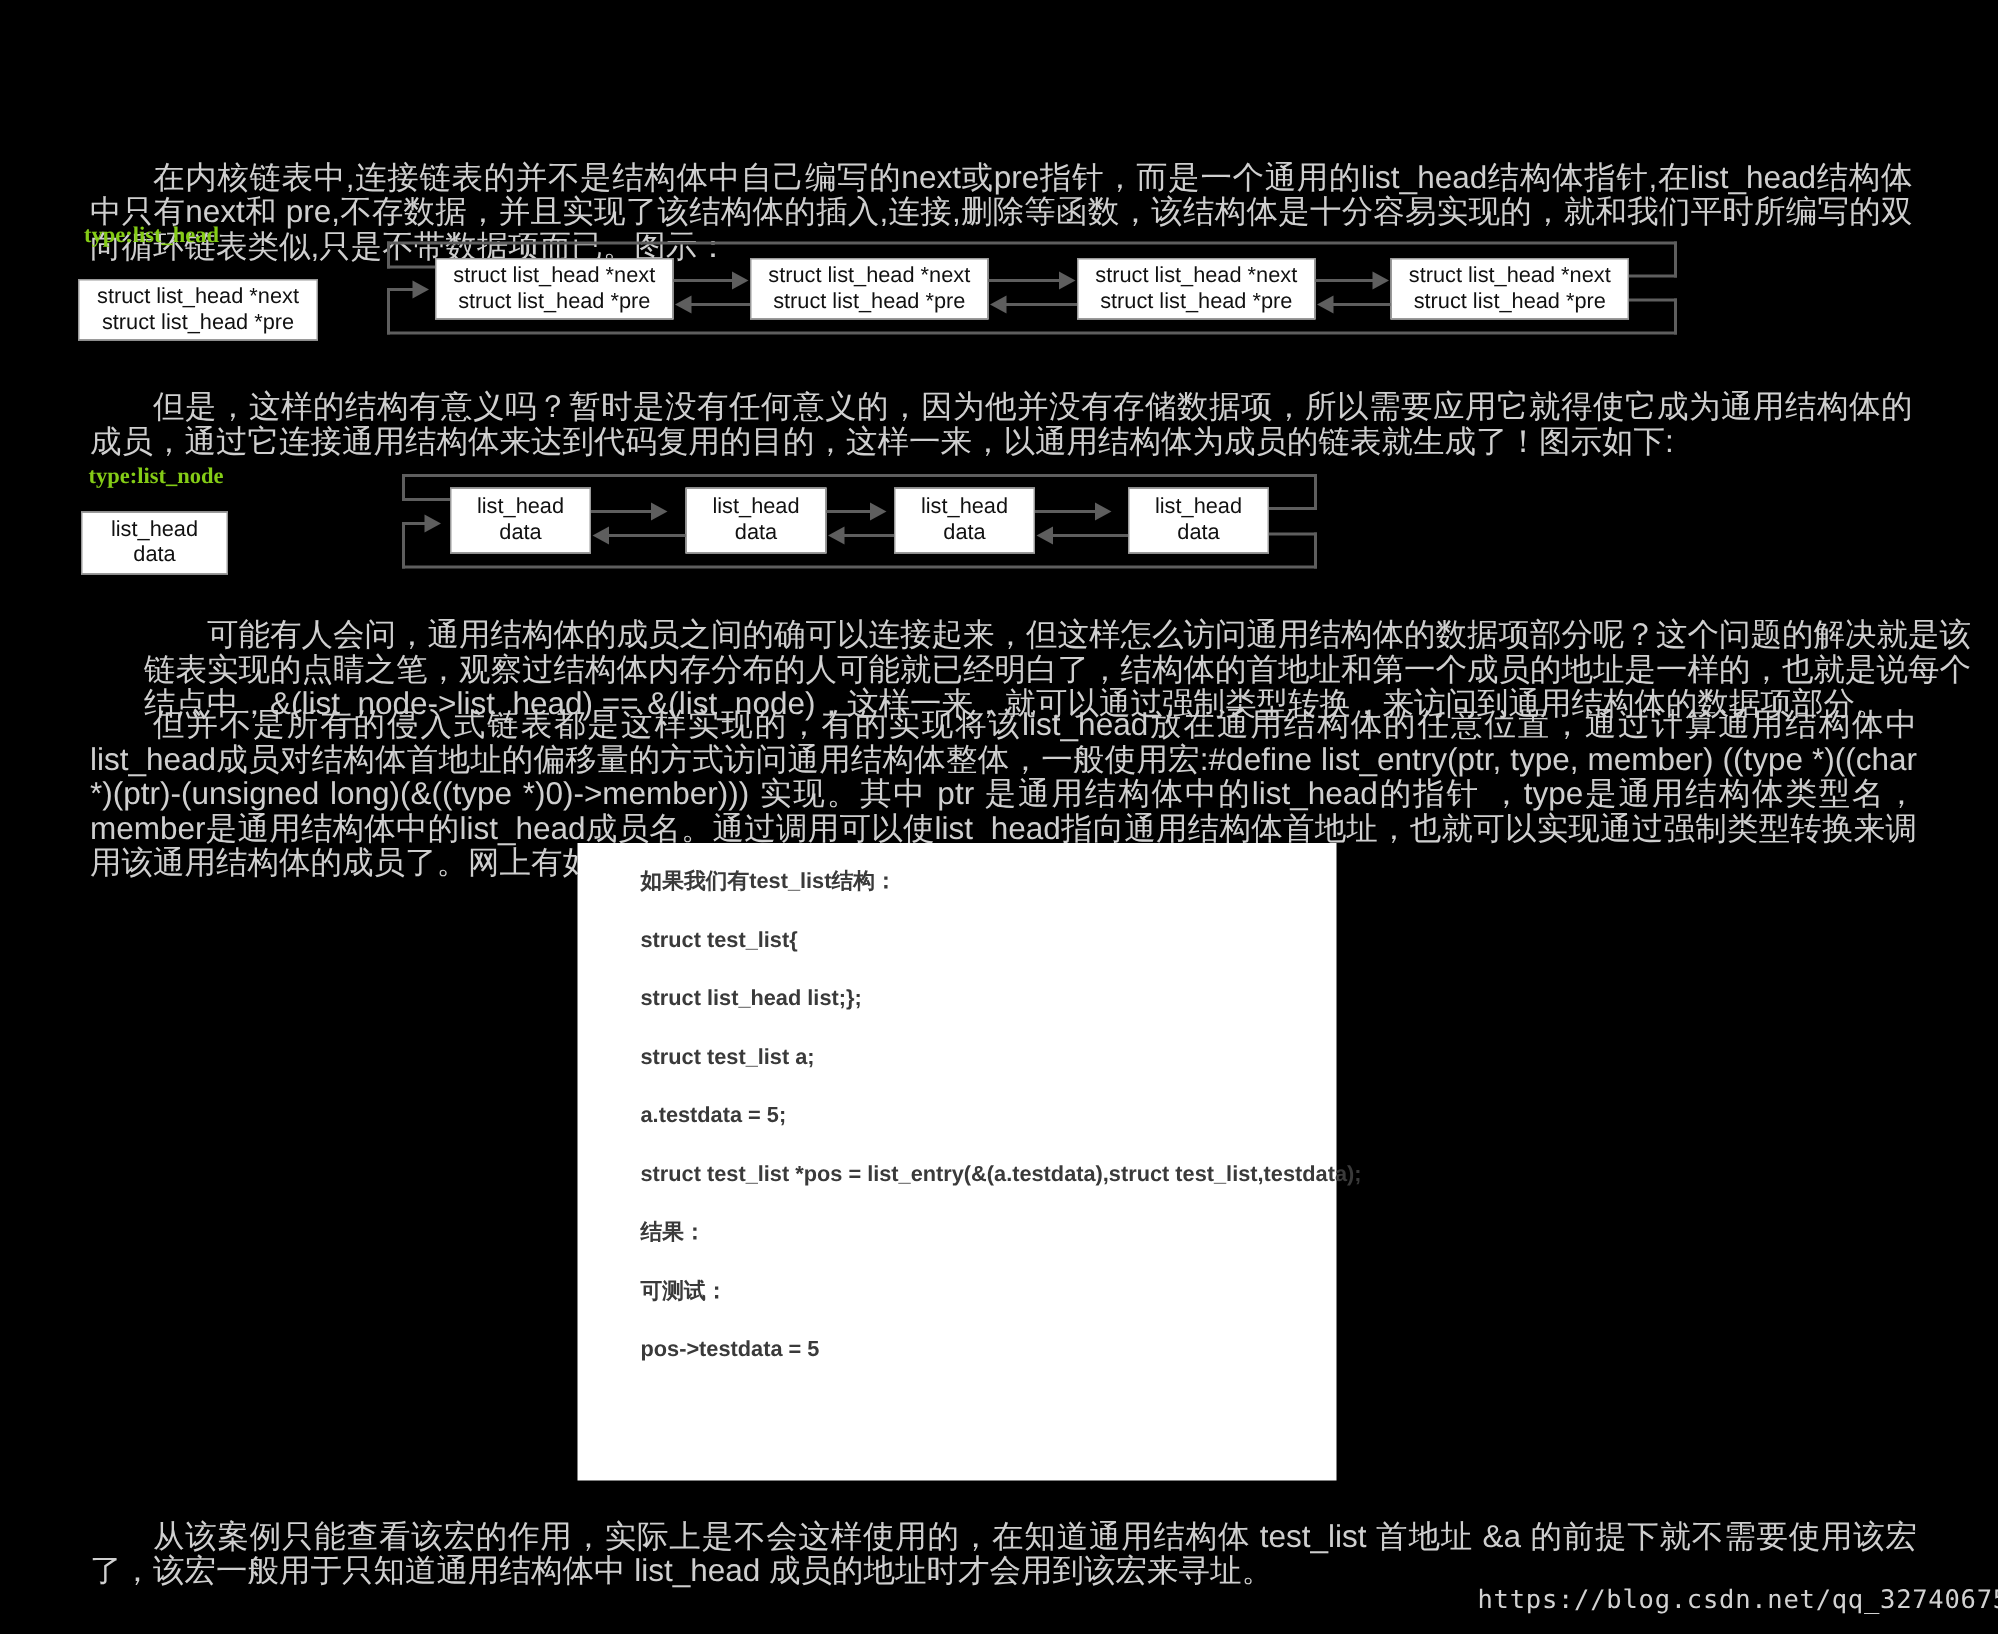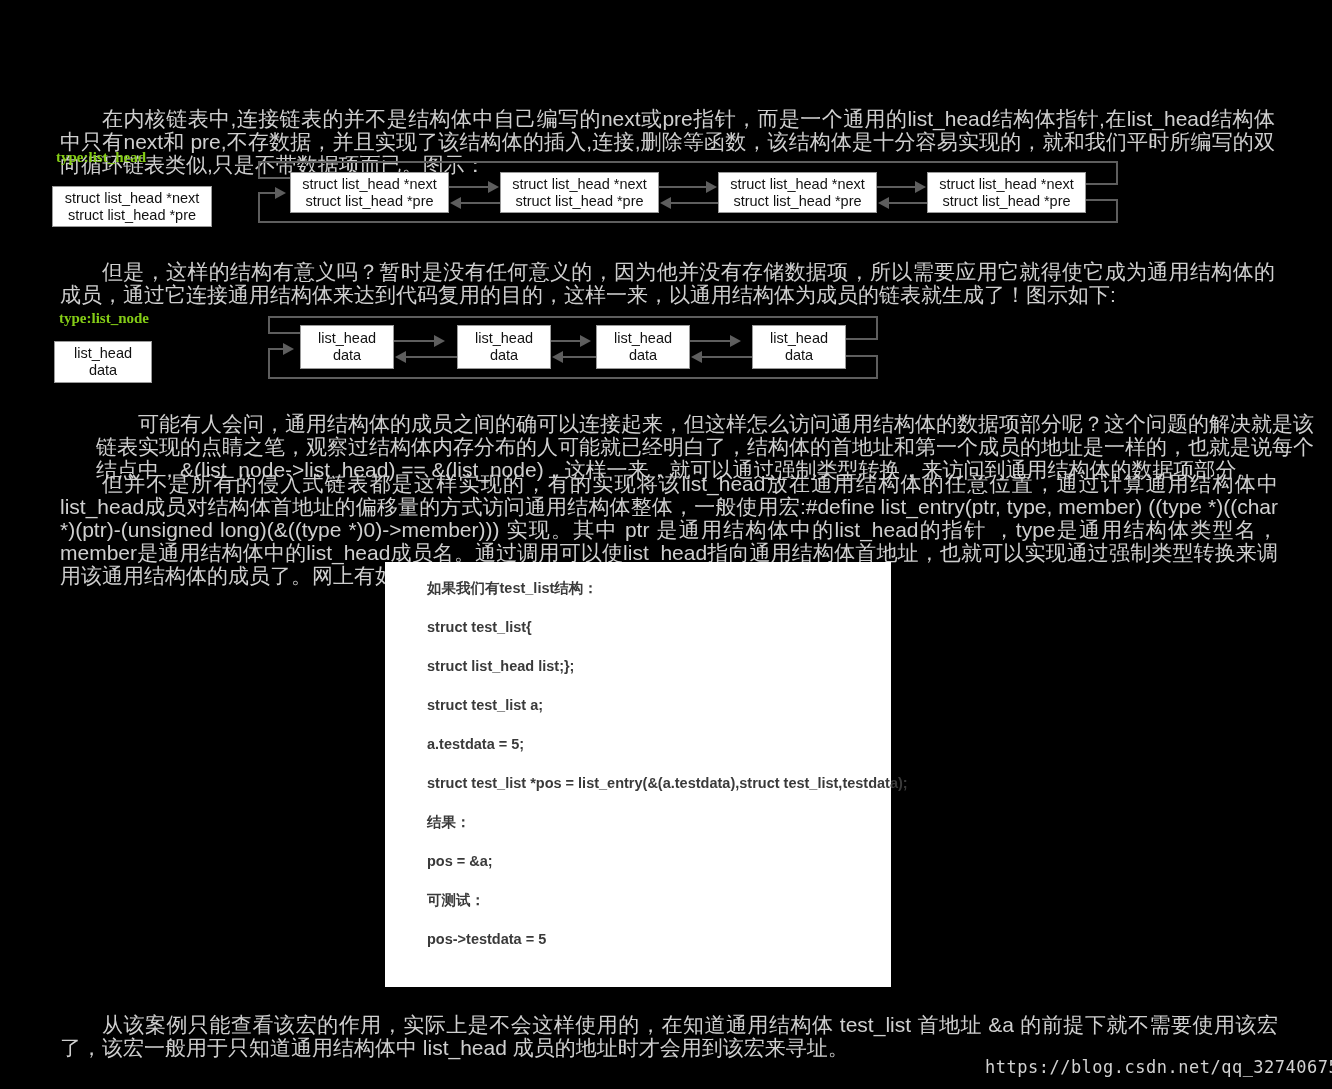--- a/index.html
+++ b/index.html
@@ -265,21 +265,20 @@
   </div>
 
   <div class="code-card" style="left:385px; top:562px; width:506px; height:425px;">
     <p class="cline">如果我们有test_list结构：</p>
     <p class="cline">struct test_list{</p>
     <p class="cline">struct list_head list;};</p>
     <p class="cline">struct test_list a;</p>
     <p class="cline">a.testdata = 5;</p>
     <p class="cline">struct test_list *pos = list_entry(&amp;(a.testdata),struct test_list,testdata);</p>
     <p class="cline">结果：</p>
-    <p class="cline">pos = &amp;a;</p>
     <p class="cline">可测试：</p>
     <p class="cline">pos-&gt;testdata = 5</p>
   </div>
 
   <div class="prose" style="left:60px; top:1013px; width:1218px;">
     <p class="indent">从该案例只能查看该宏的作用，实际上是不会这样使用的，在知道通用结构体 test_list 首地址 &amp;a 的前提下就不需要使用该宏了，该宏一般用于只知道通用结构体中 list_head 成员的地址时才会用到该宏来寻址。</p>
   </div>
 
   <div class="watermark" style="left:985px; top:1057px;">https://blog.csdn.net/qq_32740675</div>
 

